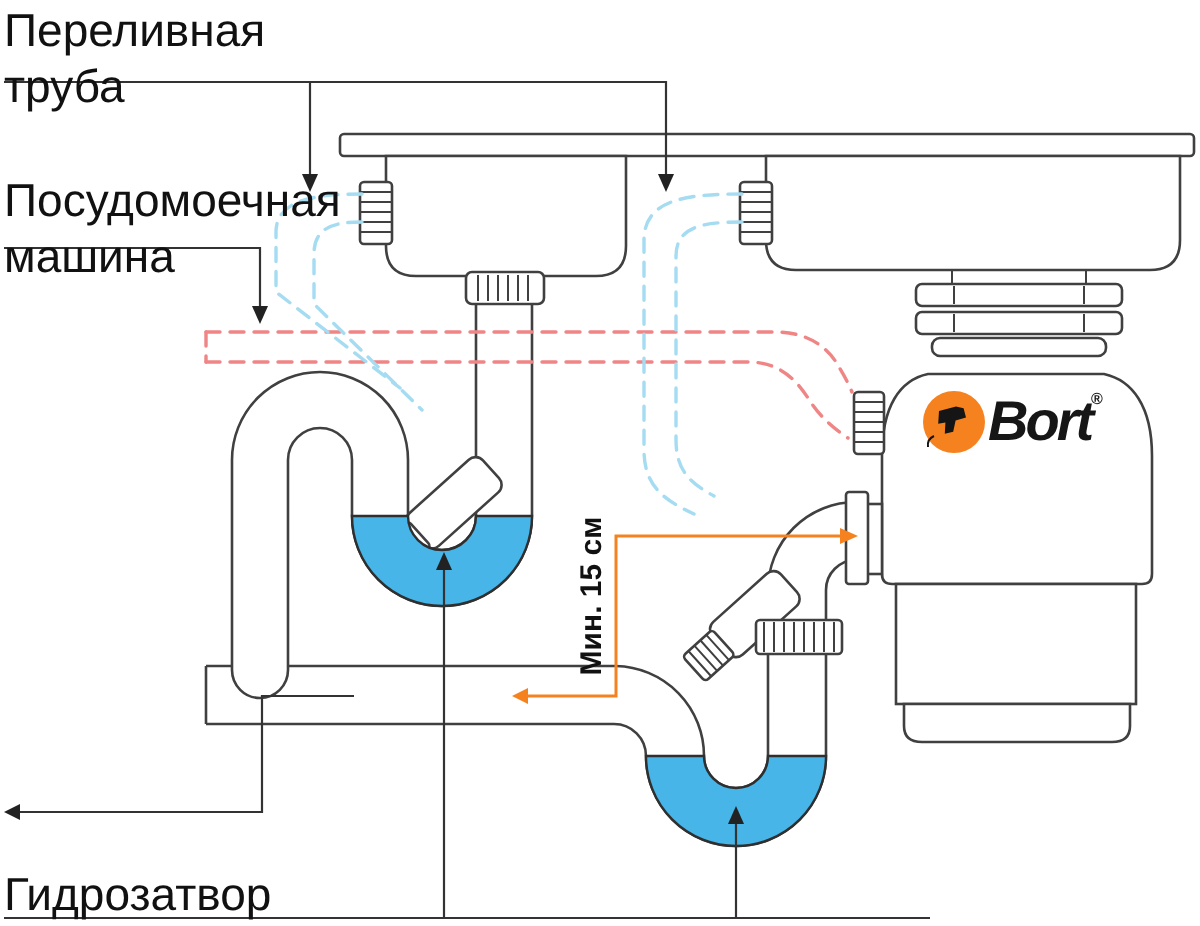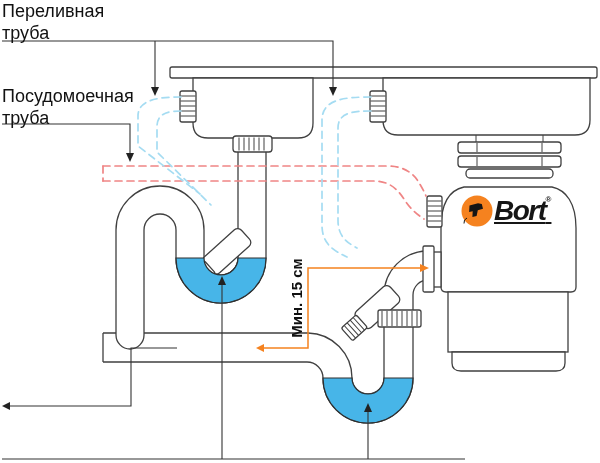--- a/index.html
+++ b/index.html
@@ -16,26 +16,26 @@
   .hose-red{fill:none;stroke:var(--color-hose_dishwasher);stroke-width:1.7;stroke-dasharray:7 5;stroke-linecap:round;}
   .leader{fill:none;stroke:#333;stroke-width:1.1;}
   .ahead{fill:#222;stroke:none;}
   .dim{fill:none;stroke:var(--color-accent);stroke-width:1.5;}
   .dim-head{fill:var(--color-accent);stroke:none;}
   .logo-circle{fill:var(--color-accent);}
   .logo-glyph{fill:#151515;}
   .logo-spark{fill:none;stroke:#151515;stroke-width:1;}
 
   
-  .lbl{position:absolute;color:var(--color-text);font-size:18px;line-height:1.22;
+  .lbl{position:absolute;color:var(--color-text);font-size:23px;line-height:1.22;
        white-space:pre-line;letter-spacing:0px;}
   .lbl-rot{position:absolute;left:250px;top:288px;width:95px;height:20px;text-align:center;
        color:var(--color-text);font-size:15px;font-weight:600;transform:rotate(-90deg);}
   .brand{position:absolute;left:494px;top:195px;color:#161616;font-size:28px;font-weight:bold;
-       font-style:italic;letter-spacing:-1.5px;text-decoration:underline;}
+       font-style:italic;letter-spacing:-1.5px;}
   .brand sup{font-size:8px;font-style:normal;letter-spacing:0;vertical-align:18px;}
 </style>
 </head>
 <body>
 
 <div id="stage">
 
 <svg width="600" height="463" viewBox="0 0 600 463">
 
   <g>
@@ -168,18 +168,19 @@
   <g>
     <path class="dim" d="M263,348 H308 V268 H421"></path>
     <path class="dim-head" d="M420,264 L420,272 L429,268 Z"></path>
     <path class="dim-head" d="M264,344 L264,352 L256,348 Z"></path>
   </g>
 </svg>
 
 <div class="lbl" style="left:2px;top:1px;">Переливная
 труба</div>
 <div class="lbl" style="left:2px;top:86px;">Посудомоечная
-труба</div>
+машина</div>
+<div class="lbl" style="left:2px;top:433px;">Гидрозатвор</div>
 <div class="lbl-rot">Мин. 15 см</div>
 
 <div class="brand"><span>Bort</span><sup>®</sup></div>
 
 </div>
 
 </body></html>

